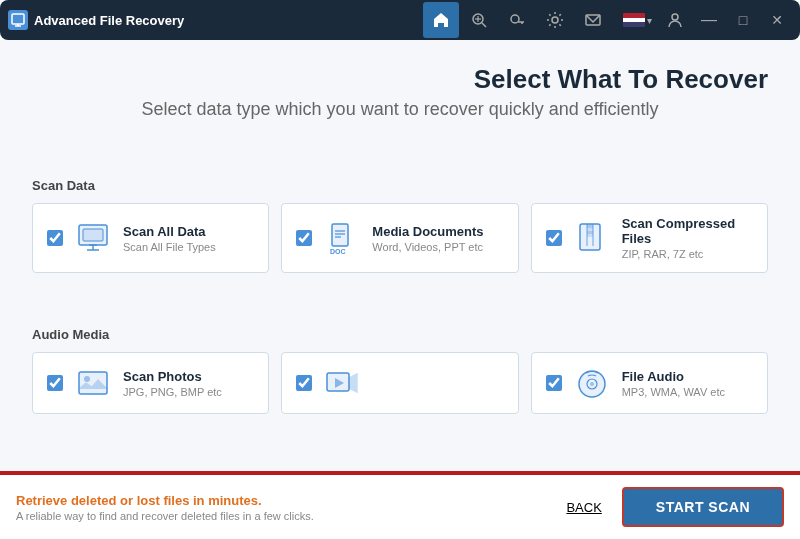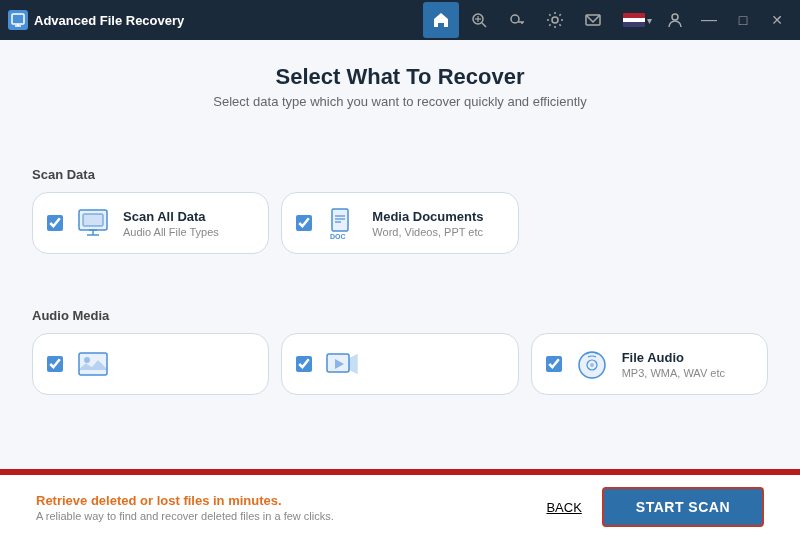--- a/index.html
+++ b/index.html
@@ -14,20 +14,21 @@
     }
 
     
     .title-bar {
       background: #1a2a3a;
       height: 40px;
       display: flex;
       align-items: center;
       padding: 0 8px;
       flex-shrink: 0;
+      border-radius: 8px;
     }
     .title-bar-logo {
       display: flex;
       align-items: center;
       gap: 6px;
       color: #fff;
       font-size: 13px;
       font-weight: 600;
       flex: 1;
     }
@@ -97,29 +98,29 @@
     .main-content {
       flex: 1;
       background: #f5f7fa;
       display: flex;
       flex-direction: column;
       padding: 24px 32px 0 32px;
       overflow: hidden;
     }
 
     .page-title {
-      text-align: center;
-      font-size: 22px;
+      text-align: right;
+      font-size: 26px;
       font-weight: 700;
       color: #1a2a3a;
       margin-bottom: 4px;
     }
     .page-subtitle {
       text-align: center;
-      font-size: 13px;
+      font-size: 18px;
       color: #666;
       margin-bottom: 22px;
     }
 
     .section-label {
       font-size: 13px;
       font-weight: 600;
       color: #444;
       margin-bottom: 10px;
       margin-top: 36px;
@@ -128,21 +129,21 @@
     .scan-grid {
       display: grid;
       grid-template-columns: 1fr 1fr 1fr;
       gap: 12px;
       margin-bottom: 18px;
     }
 
     .scan-card {
       background: #fff;
       border: 1.5px solid #d0dce8;
-      border-radius: 16px;
+      border-radius: 4px;
       padding: 12px 14px;
       display: flex;
       align-items: center;
       gap: 12px;
       cursor: pointer;
     }
 
     .scan-card-checkbox {
       width: 16px;
       height: 16px;
@@ -166,22 +167,22 @@
       margin-bottom: 2px;
     }
     .scan-card-text .card-subtitle {
       font-size: 11px;
       color: #888;
     }
 
     
     .footer {
       background: #fff;
-      border-top: 6px solid #b91c1c;
-      padding: 12px 36px;
+      border-top: 4px solid #b91c1c;
+      padding: 12px 16px;
       display: flex;
       align-items: center;
       justify-content: space-between;
       flex-shrink: 0;
     }
     .footer-left .footer-main {
       font-size: 13px;
       font-weight: 600;
       color: #e07020;
     }
@@ -298,57 +299,79 @@
             <rect x="4" y="5" width="28" height="20" rx="2" fill="#e8f0fb" stroke="#4a90d9" stroke-width="1.5"></rect>
             <rect x="8" y="9" width="20" height="12" fill="#4a90d9" opacity="0.15"></rect>
             <line x1="14" y1="25" x2="22" y2="25" stroke="#4a90d9" stroke-width="1.5"></line>
             <line x1="18" y1="25" x2="18" y2="30" stroke="#4a90d9" stroke-width="1.5"></line>
             <line x1="12" y1="30" x2="24" y2="30" stroke="#4a90d9" stroke-width="1.5"></line>
             <rect x="8" y="9" width="20" height="12" rx="1" stroke="#4a90d9" stroke-width="1"></rect>
           </svg>
         </div>
         <div class="scan-card-text">
           <div class="card-title">Scan All Data</div>
-          <div class="card-subtitle">Audio All File Types</div>
+          <div class="card-subtitle">Scan All File Types</div>
         </div>
       </div>
 
       <div class="scan-card">
         <input type="checkbox" class="scan-card-checkbox" checked="" style="">
         <div class="scan-card-icon">
           <svg width="36" height="36" viewBox="0 0 36 36" fill="none">
             <rect x="8" y="4" width="16" height="22" rx="1.5" fill="#e8f0fb" stroke="#4a90d9" stroke-width="1.5"></rect>
             <line x1="11" y1="11" x2="21" y2="11" stroke="#4a90d9" stroke-width="1.2"></line>
             <line x1="11" y1="14" x2="21" y2="14" stroke="#4a90d9" stroke-width="1.2"></line>
             <line x1="11" y1="17" x2="17" y2="17" stroke="#4a90d9" stroke-width="1.2"></line>
             <text x="6" y="34" font-size="7" fill="#4a90d9" font-family="Arial" font-weight="bold">DOC</text>
           </svg>
         </div>
         <div class="scan-card-text">
           <div class="card-title">Media Documents</div>
           <div class="card-subtitle">Word, Videos, PPT etc</div>
         </div>
       </div>
 
+      <div class="scan-card">
+        <input type="checkbox" class="scan-card-checkbox" checked="" style="">
+        <div class="scan-card-icon">
+          <svg width="36" height="36" viewBox="0 0 36 36" fill="none">
+            <rect x="6" y="4" width="20" height="26" rx="2" fill="#e8f0fb" stroke="#4a90d9" stroke-width="1.5"></rect>
+            <rect x="13" y="4" width="6" height="4" fill="#4a90d9" opacity="0.4"></rect>
+            <rect x="13" y="8" width="6" height="3" fill="#4a90d9" opacity="0.2"></rect>
+            <rect x="13" y="11" width="6" height="3" fill="#4a90d9" opacity="0.4"></rect>
+            <rect x="13" y="14" width="6" height="3" fill="#4a90d9" opacity="0.2"></rect>
+            <line x1="13" y1="4" x2="13" y2="26" stroke="#4a90d9" stroke-width="0.8"></line>
+            <line x1="19" y1="4" x2="19" y2="26" stroke="#4a90d9" stroke-width="0.8"></line>
+          </svg>
+        </div>
+        <div class="scan-card-text">
+          <div class="card-title">Scan Compressed Files</div>
+          <div class="card-subtitle">ZIP, RAR, 7Z etc</div>
+        </div>
+      </div>
 
     </div>
   </div>
 
   <div>
     <div class="section-label">Audio Media</div>
     <div class="scan-grid">
 
       <div class="scan-card">
         <input type="checkbox" class="scan-card-checkbox" checked="" style="">
         <div class="scan-card-icon">
           <svg width="36" height="36" viewBox="0 0 36 36" fill="none">
             <rect x="4" y="7" width="28" height="22" rx="2" fill="#e8f0fb" stroke="#4a90d9" stroke-width="1.5"></rect>
             <circle cx="12" cy="14" r="3" fill="#4a90d9" opacity="0.5"></circle>
             <polyline points="4,24 11,18 17,22 23,15 32,24" fill="#4a90d9" opacity="0.3" stroke="#4a90d9" stroke-width="1.2"></polyline>
           </svg>
+        </div>
+        <div class="scan-card-text">
+          <div class="card-title">Scan Photos</div>
+          <div class="card-subtitle">JPG, PNG, BMP etc</div>
         </div>
       </div>
 
       <div class="scan-card">
         <input type="checkbox" class="scan-card-checkbox" checked="" style="">
         <div class="scan-card-icon">
           <svg width="36" height="36" viewBox="0 0 36 36" fill="none">
             <rect x="3" y="8" width="22" height="18" rx="2" fill="#e8f0fb" stroke="#4a90d9" stroke-width="1.5"></rect>
             <polyline points="25,13 33,9 33,27 25,23" fill="#4a90d9" opacity="0.3" stroke="#4a90d9" stroke-width="1.5"></polyline>
             <polygon points="11,13 20,18 11,23" fill="#4a90d9" opacity="0.6"></polygon>

